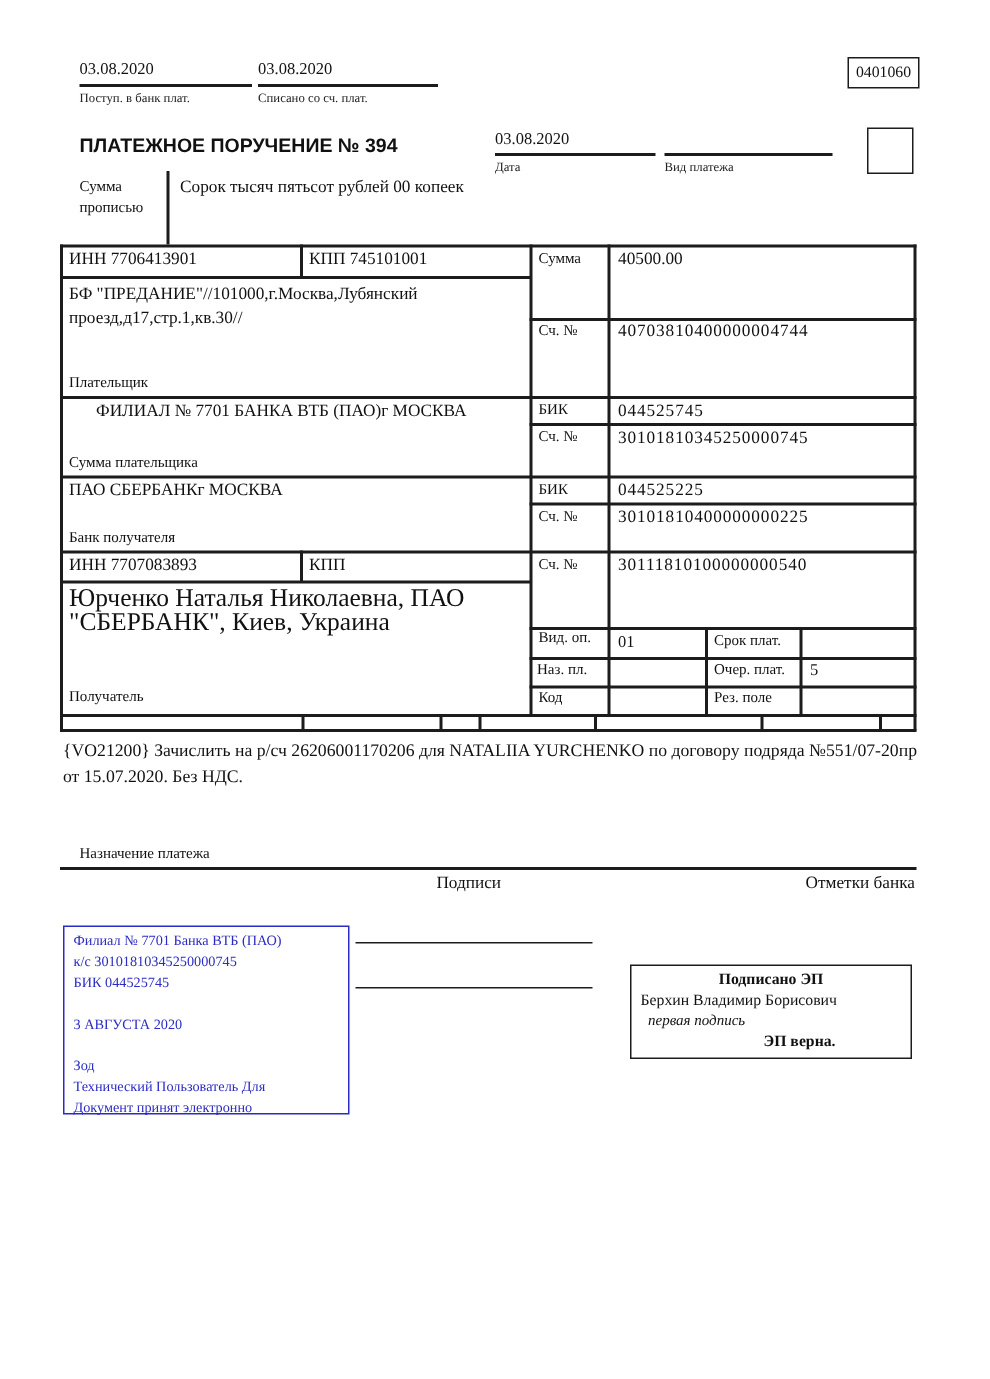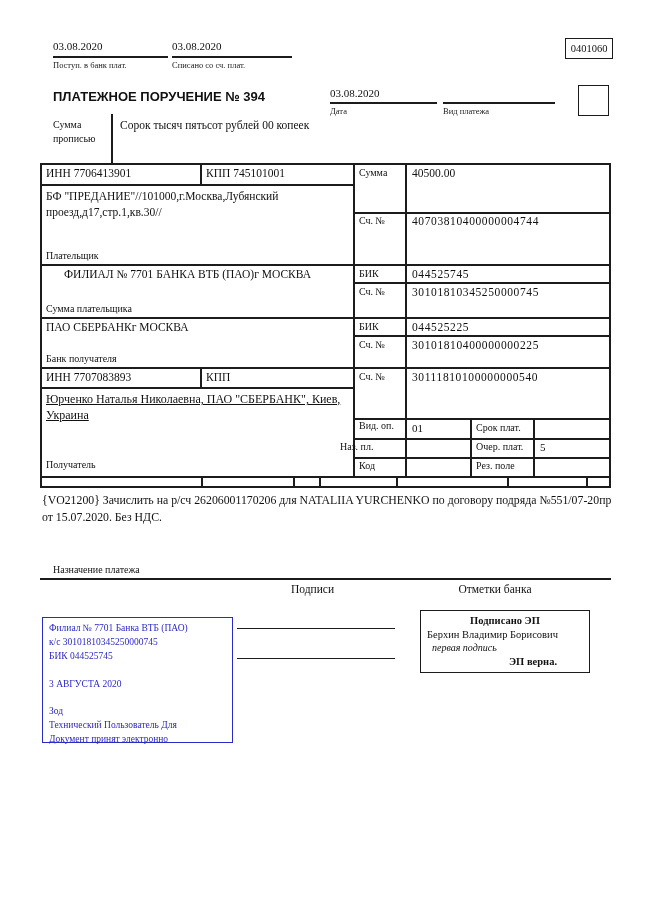--- a/index.html
+++ b/index.html
@@ -109,27 +109,27 @@
   <div class="abs t11" style="left:412px;top:321px;font-size:11.5px;letter-spacing:0.6px;">044525225</div>
   <div class="abs t10" style="left:359px;top:339px;">Сч. №</div>
   <div class="abs t11" style="left:412px;top:339px;font-size:11.5px;letter-spacing:0.6px;">30101810400000000225</div>
   <div class="abs t10" style="left:46px;top:353px;">Банк получателя</div>
 
   <div class="abs t11" style="left:46px;top:371px;font-size:11.5px;">ИНН 7707083893</div>
   <div class="abs t11" style="left:206px;top:371px;font-size:11.5px;">КПП</div>
   <div class="abs t10" style="left:359px;top:371px;">Сч. №</div>
   <div class="abs t11" style="left:412px;top:371px;font-size:11.5px;letter-spacing:0.6px;">30111810100000000540</div>
 
-  <div class="abs t11 wrap" style="left:46px;top:391px;width:300px;font-size:12px;line-height:16px;text-decoration:underline;">Юрченко Наталья Николаевна, ПАО "СБЕРБАНК", Киев, Украина</div>
+  <div class="abs t11 wrap" style="left:46px;top:391px;width:300px;font-size:17px;line-height:16px;">Юрченко Наталья Николаевна, ПАО "СБЕРБАНК", Киев, Украина</div>
   <div class="abs t10" style="left:46px;top:459px;text-align:center;">Получатель</div>
 
   <div class="abs t10" style="left:359px;top:420px;">Вид. оп.</div>
   <div class="abs t11" style="left:412px;top:422px;">01</div>
   <div class="abs t10" style="left:476px;top:422px;">Срок плат.</div>
-  <div class="abs t10" style="left:340px;top:441px;">Наз. пл.</div>
+  <div class="abs t10" style="left:358px;top:441px;">Наз. пл.</div>
   <div class="abs t10" style="left:476px;top:441px;">Очер. плат.</div>
   <div class="abs t11" style="left:540px;top:441px;">5</div>
   <div class="abs t10" style="left:359px;top:460px;">Код</div>
   <div class="abs t10" style="left:476px;top:460px;">Рез. поле</div>
 
   <div class="abs wrap" style="left:42px;top:492px;width:574px;font-size:11.8px;line-height:17px;">{VO21200} Зачислить на р/сч 26206001170206 для NATALIIA YURCHENKO по договору подряда №551/07-20пр от 15.07.2020. Без НДС.</div>
   <div class="abs t10" style="left:53px;top:564px;">Назначение платежа</div>
   <div class="hl" style="left:40px;top:578px;width:571px;"></div>
 
   <div class="stamp" style="left:42px;top:582px;width:191px;height:126px;">
@@ -141,21 +141,21 @@
     <div class="gap"></div>
     <div>Зод</div>
     <div>Технический Пользователь Для</div>
     <div>Документ принят электронно</div>
   </div>
 
   <div class="abs heading" style="left:230px;top:583px;width:165px;">Подписи</div>
   <div class="sigline" style="left:237px;top:628px;width:158px;"></div>
   <div class="sigline" style="left:237px;top:658px;width:158px;"></div>
 
-  <div class="abs heading" style="left:400px;top:583px;width:190px;">Отметки банка</div>
-  <div class="marks" style="left:420px;top:610px;width:170px;height:63px;">
+  <div class="abs heading" style="left:420px;top:583px;width:190px;text-align:right;">Отметки банка</div>
+  <div class="marks" style="left:420px;top:643px;width:188px;height:63px;">
     <div class="b" style="text-align:center;">Подписано ЭП</div>
     <div>Берхин Владимир Борисович</div>
     <div class="i" style="padding-left:5px;font-size:10px;">первая подпись</div>
     <div class="b" style="padding-left:82px;">ЭП верна.</div>
   </div>
 
 </div>
 
 </body></html>

